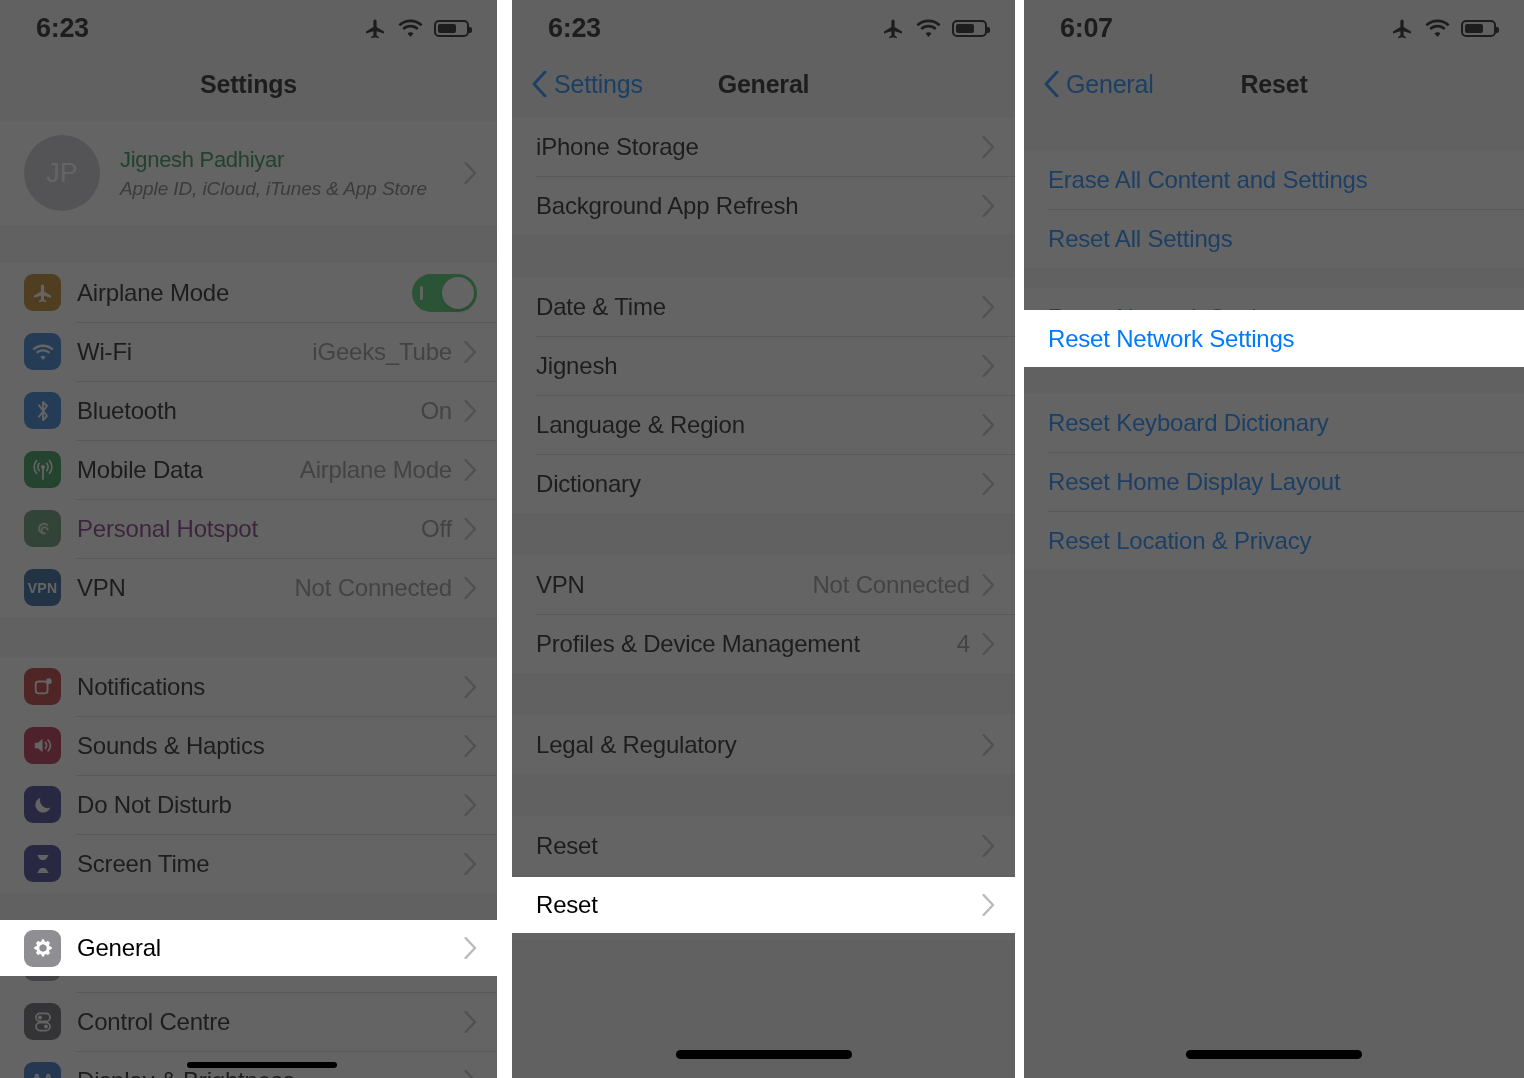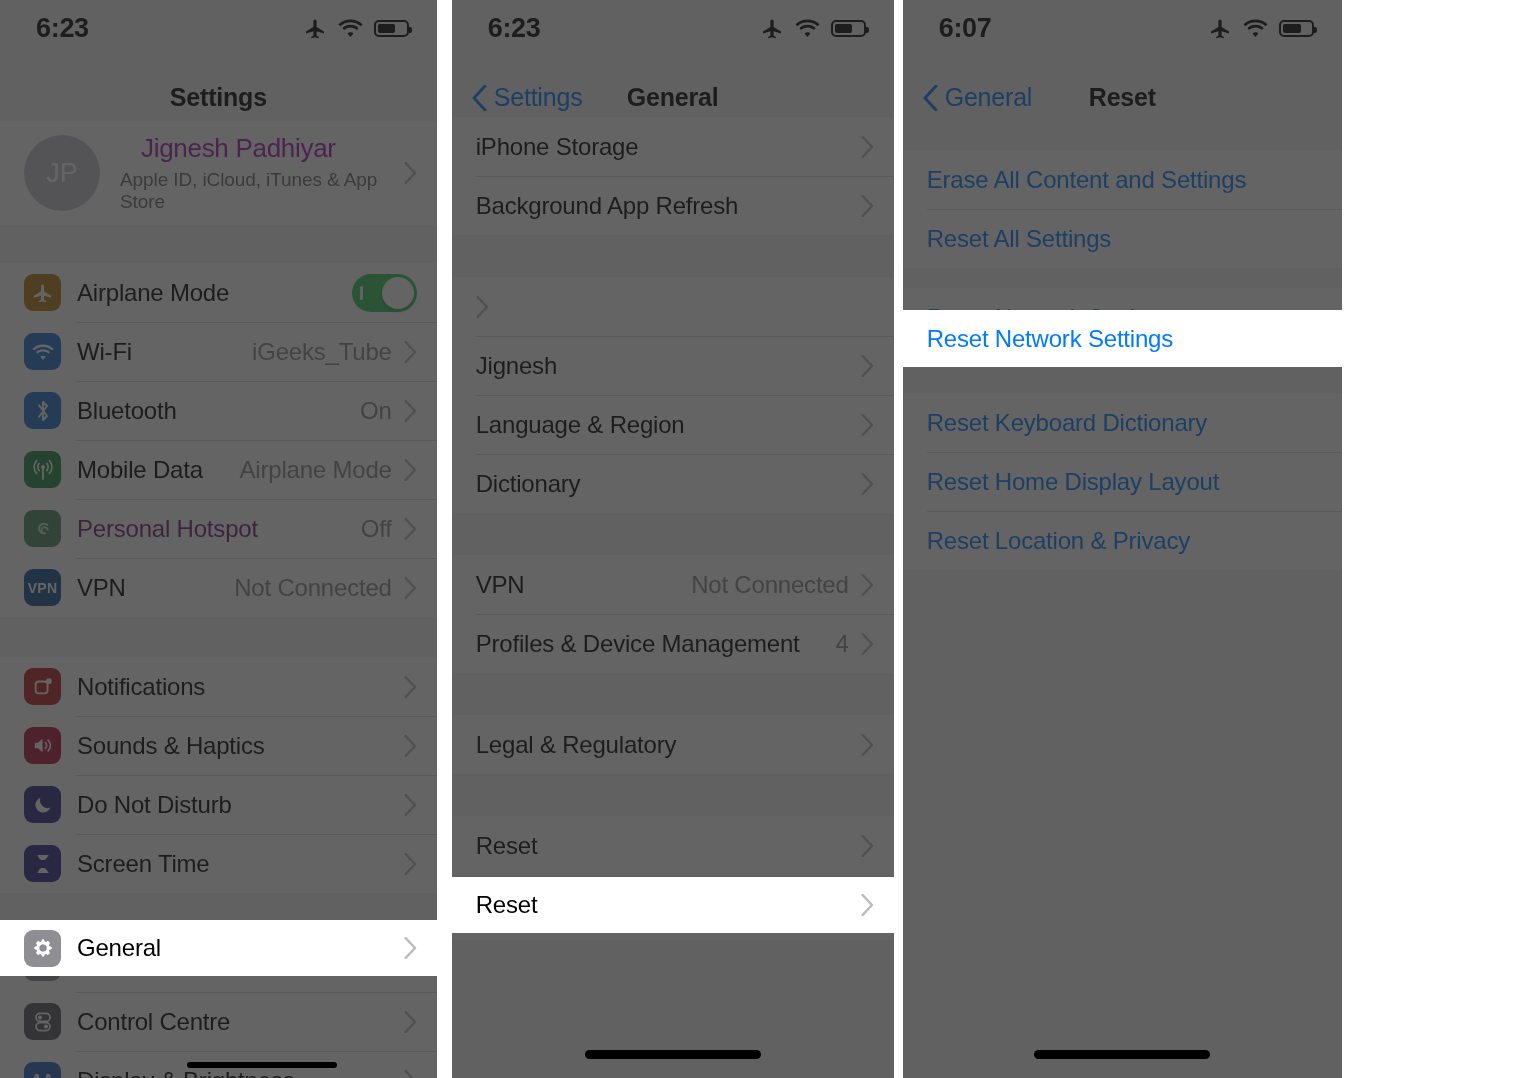--- a/index.html
+++ b/index.html
@@ -2,21 +2,21 @@
 <html><head>
 <meta charset="utf-8">
 <style>
   * { margin:0; padding:0; box-sizing:border-box; }
   html,body{
     width:1524px; height:1078px;
     background:#ffffff;
     font-family:"Liberation Sans","DejaVu Sans",sans-serif;
     overflow:hidden;
   }
-  .stage{ position:relative; width:1342px; height:1078px; display:flex; background:#fff; }
+  .stage{ position:relative; width:1524px; height:1078px; display:flex; background:#fff; }
 
   
   .panel{ position:relative; height:1078px; overflow:hidden; background:#fff; }
   .p1{ width:497px; }
   .gap{ width:15px; height:1078px; background:#fff; flex:0 0 auto; }
   .p2{ width:503px; }
   .gap2{ width:9px; height:1078px; background:#fff; flex:0 0 auto; }
   .p3{ width:500px; }
 
   
@@ -45,21 +45,21 @@
     position:relative; display:flex; align-items:center; padding:2px;
   }
   .battery::after{
     content:""; position:absolute; right:-5px; top:5px;
     width:3px; height:6px; background:#000; border-radius:0 2px 2px 0;
   }
   .battery i{ display:block; height:9px; background:#000; border-radius:2px; }
 
   
   .navbar{
-    height:56px; position:relative; display:flex; align-items:flex-end;
+    height:56px; position:relative; display:flex; align-items:center;
     background:#f2f2f7; padding:0 20px;
   }
   .nav-title{
     position:absolute; left:0; right:0; text-align:center;
     font-size:25px; font-weight:700; color:#000; letter-spacing:-0.2px;
   }
   .nav-back{
     display:flex; align-items:center; gap:7px; color:#007aff;
     font-size:25px; position:relative; z-index:2; letter-spacing:-0.2px;
   }
@@ -93,22 +93,22 @@
   .chev{ width:13px; height:22px; flex:0 0 auto; }
 
   
   .acct{ height:104px; padding-left:24px; }
   .avatar{
     width:76px; height:76px; border-radius:50%; background:#c7c7cc;
     margin-right:20px; display:flex; align-items:center; justify-content:center;
     color:#fff; font-size:27px; font-weight:500; flex:0 0 auto;
   }
   .acct-txt{ flex:1; }
-  .acct-name{ font-size:26px; color:#a21caf; letter-spacing:-0.3px;margin-left:21px; }
-  .acct-sub{ font-size:19px; color:#6d6d72; margin-top:5px; letter-spacing:-0.1px; }
+  .acct-name{ font-size:22px; color:#15803d; letter-spacing:-0.3px; }
+  .acct-sub{ font-size:19px; color:#6d6d72; margin-top:5px; letter-spacing:-0.1px;font-style:italic; }
 
   
   .toggle{
     width:65px; height:38px; border-radius:19px; background:#34c759;
     position:relative; flex:0 0 auto;
   }
   .toggle::before{
     content:""; position:absolute; left:8px; top:12px;
     width:3px; height:14px; background:#fff; border-radius:2px; opacity:.95;
   }
@@ -419,20 +419,21 @@
           <svg class="chev" viewBox="0 0 13 22">
               <path d="M1.6 1 11 11l-9.4 10" fill="none" stroke="#b9b9be" stroke-width="2.4" stroke-linecap="round" stroke-linejoin="round"></path>
             </svg>
         </div>
       </div>
 
       <div class="spacer" style="height:42px"></div>
 
       <div class="group">
         <div class="row">
+          <div class="label">Date &amp; Time</div>
           <svg class="chev" viewBox="0 0 13 22">
               <path d="M1.6 1 11 11l-9.4 10" fill="none" stroke="#b9b9be" stroke-width="2.4" stroke-linecap="round" stroke-linejoin="round"></path>
             </svg>
         </div>
         <div class="row">
           <div class="label">Jignesh</div>
           <svg class="chev" viewBox="0 0 13 22">
               <path d="M1.6 1 11 11l-9.4 10" fill="none" stroke="#b9b9be" stroke-width="2.4" stroke-linecap="round" stroke-linejoin="round"></path>
             </svg>
         </div>

